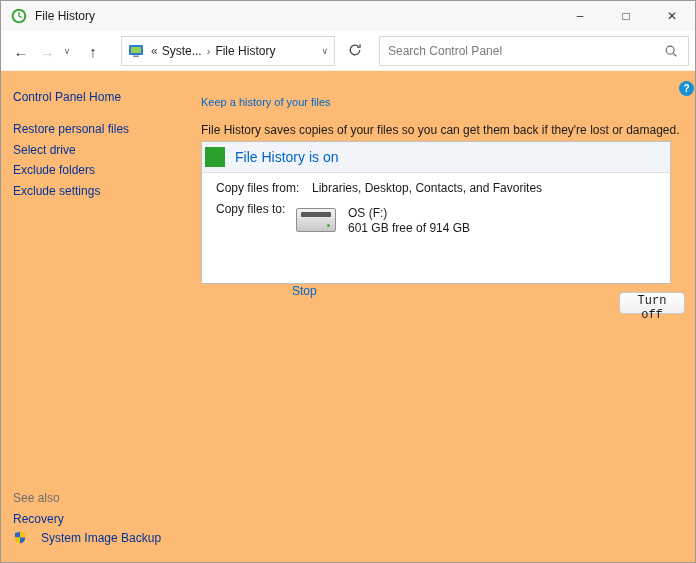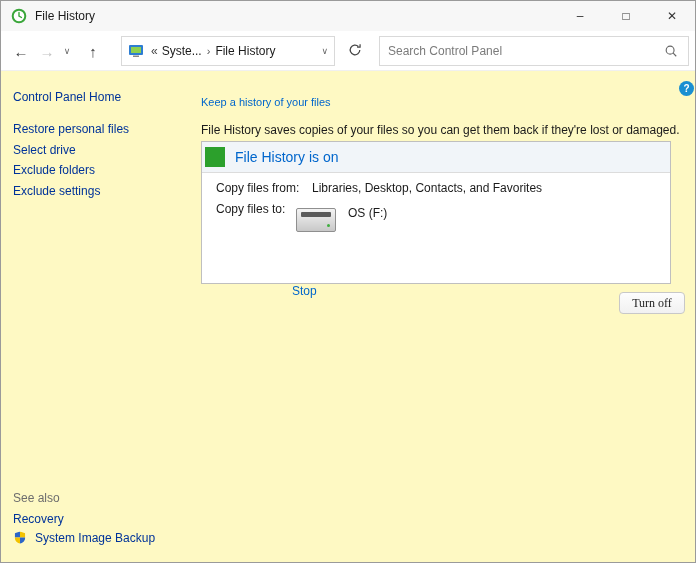--- a/index.html
+++ b/index.html
@@ -3,21 +3,21 @@
 <meta charset="utf-8">
 <style>
   :root{
     --accent-blue:#0066cc;
     --sidebar-link:#003399;
     --status-green:#2ca02c;
   }
   *{box-sizing:border-box;}
   html,body{margin:0;padding:0;background:#e9e9e9;}
   body{font-family:"Liberation Sans",sans-serif;}
-  .window{position:relative;width:696px;height:563px;background:#fef9c3;border:1px solid #9a9a9a;overflow:hidden;}
+  .window{position:relative;width:696px;height:563px;background:#fdba74;border:1px solid #9a9a9a;overflow:hidden;}
 
   
   .titlebar{position:absolute;top:0;left:0;right:0;height:30px;background:#f7f7f7;display:flex;align-items:center;}
   .app-icon{margin-left:10px;width:16px;height:16px;display:flex;}
   .title{margin-left:8px;font-size:12px;color:#1b1b1b;}
   .win-controls{margin-left:auto;display:flex;height:100%;}
   .win-btn{width:46px;height:100%;display:flex;align-items:center;justify-content:center;font-size:12px;color:#333;cursor:default;background:transparent;border:none;font-family:inherit;}
 
   
   .toolbar{position:absolute;top:30px;left:0;right:0;height:40px;background:#fff;border-bottom:1px solid #f0f0f0;}
@@ -34,36 +34,36 @@
   .crumb-dd{margin-left:auto;color:#666;font-size:9px;cursor:pointer;}
   .refresh-btn{position:absolute;left:342px;top:8px;width:24px;height:24px;display:flex;align-items:center;justify-content:center;background:none;border:none;}
   .searchbox{position:absolute;left:378px;top:5px;width:310px;height:30px;border:1px solid #d9d9d9;display:flex;align-items:center;background:#fff;}
   .searchbox input{flex:1;border:none;outline:none;font-family:inherit;font-size:12px;color:#333;padding:0 8px;background:transparent;min-width:0;}
   .searchbox input::placeholder{color:#7b7b7b;}
   .search-icon{margin-right:10px;display:flex;}
 
   
   .side-link{position:absolute;left:12px;font-size:12px;color:var(--sidebar-link);cursor:pointer;white-space:nowrap;text-decoration:none;}
   .side-heading{position:absolute;left:12px;font-size:12px;color:#6d6d6d;white-space:nowrap;}
-  .side-link-icon{position:absolute;left:12px;display:flex;align-items:flex-end;gap:8px;font-size:12px;color:var(--sidebar-link);cursor:pointer;white-space:nowrap;}
+  .side-link-icon{position:absolute;left:12px;display:flex;align-items:flex-end;gap:14px;font-size:12px;color:var(--sidebar-link);cursor:pointer;white-space:nowrap;}
 
   
   .help-btn{position:absolute;left:678px;top:80px;width:15px;height:15px;border-radius:50%;background:#1a8fd1;color:#fff;font-size:10px;font-weight:bold;display:flex;align-items:center;justify-content:center;cursor:pointer;border:none;font-family:inherit;padding:0;}
   .page-heading{position:absolute;left:200px;top:95px;font-size:11px;color:var(--accent-blue);white-space:nowrap;}
   .page-desc{position:absolute;left:200px;top:122px;font-size:12px;color:#1b1b1b;white-space:nowrap;text-align:right;}
   .status-panel{position:absolute;left:200px;top:140px;width:470px;height:143px;border:1px solid #bfbfbf;background:#fff;}
   .panel-header{position:absolute;top:0;left:0;right:0;height:31px;background:#f1f5f9;border-bottom:1px solid #dcdcdc;display:flex;align-items:center;}
   .status-square{width:20px;height:20px;background:var(--status-green);margin-left:3px;}
   .status-title{margin-left:10px;font-size:14px;color:var(--accent-blue);}
   .p-label{position:absolute;font-size:12px;color:#1b1b1b;white-space:nowrap;}
   .p-link{position:absolute;font-size:12px;color:var(--accent-blue);cursor:pointer;text-decoration:none;white-space:nowrap;margin-top:16px;}
   .drive-icon{position:absolute;left:94px;top:66px;width:40px;height:24px;background:linear-gradient(#f4f4f4,#c8c8c8);border:1px solid #8f8f8f;border-radius:2px;}
   .drive-icon:before{content:"";position:absolute;top:3px;left:4px;right:4px;height:5px;background:#5a5a5a;border-radius:1px;}
   .drive-icon:after{content:"";position:absolute;bottom:4px;right:5px;width:3px;height:3px;border-radius:50%;background:#3fae3f;}
-  .turnoff-btn{position:absolute;left:618px;top:291px;width:66px;height:22px;background:linear-gradient(#fdfdfd,#f1f1f1);border:1px solid #c8c8c8;border-radius:4px;font-family:Liberation Serif, serif;font-size:12px;color:#1b1b1b;cursor:pointer;}
+  .turnoff-btn{position:absolute;left:618px;top:291px;width:66px;height:22px;background:linear-gradient(#fdfdfd,#f1f1f1);border:1px solid #c8c8c8;border-radius:4px;font-family:Liberation Mono, monospace;font-size:12px;color:#1b1b1b;cursor:pointer;}
 </style>
 </head>
 <body>
 
 <div class="window">
 
   <div class="titlebar">
     <span class="app-icon">
       <svg width="16" height="16" viewBox="0 0 16 16">
           <circle cx="8" cy="8" r="6.3" fill="#fff" stroke="#3aa63a" stroke-width="2"></circle>
@@ -152,18 +152,19 @@
   <div class="status-panel">
     <div class="panel-header">
       <div class="status-square"></div>
       <span class="status-title">File History is on</span>
     </div>
     <span class="p-label" style="left:14px;top:39px;">Copy files from:</span>
     <span class="p-label" style="left:110px;top:39px;text-align:center;">Libraries, Desktop, Contacts, and Favorites</span>
     <span class="p-label" style="left:14px;top:60px;">Copy files to:</span>
     <div class="drive-icon"></div>
     <span class="p-label" style="left:146px;top:64px;">OS (F:)</span>
+    <span class="p-label" style="left:146px;top:79px;">601 GB free of 914 GB</span>
     <a class="p-link" style="left:90px;top:126px;">Stop</a>
   </div>
 
   <button class="turnoff-btn">Turn off</button>
 
 </div>
 
 </body></html>

